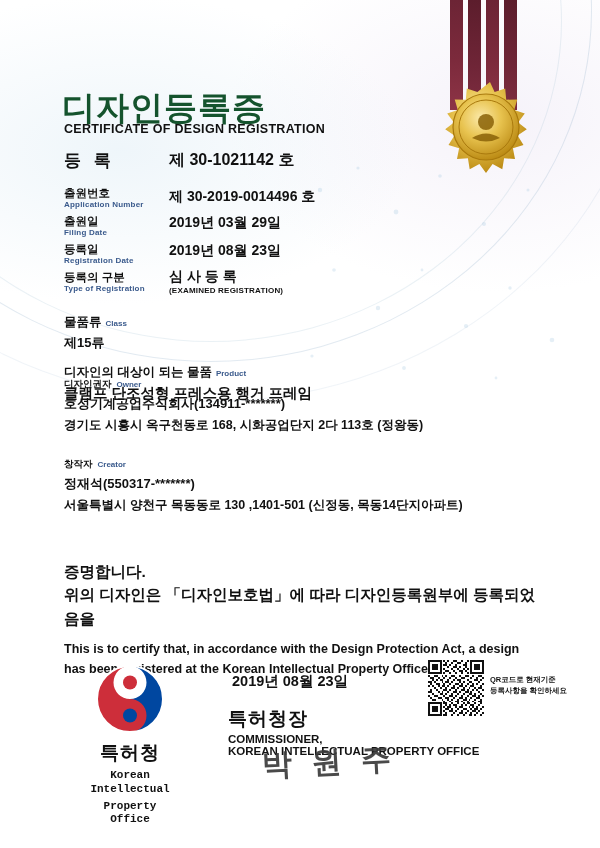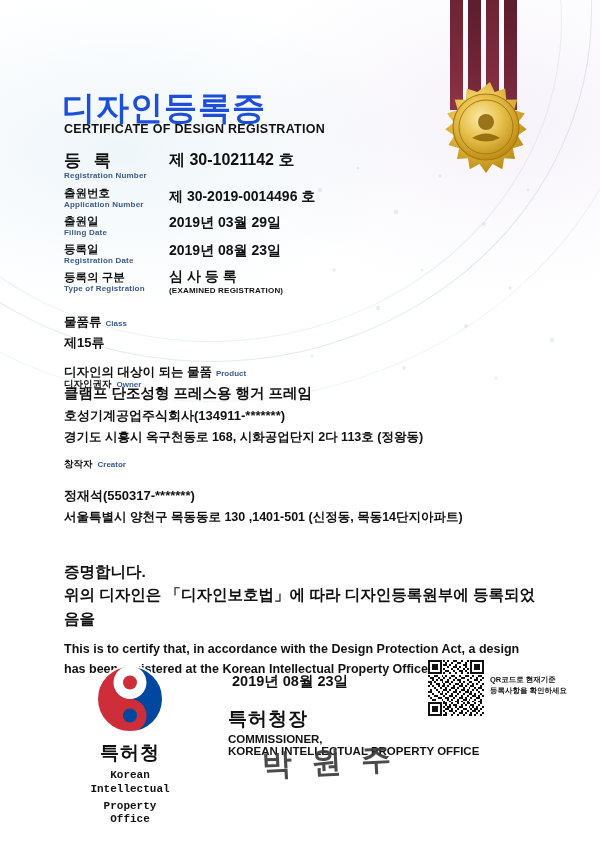--- a/index.html
+++ b/index.html
@@ -73,21 +73,21 @@
   .seal svg { display:block; }
 
   
   .title-kr {
     position: absolute;
     left: 62px;
     top: 86px;
     font-size: 33px;
     font-weight: 700;
     letter-spacing: 1px;
-    color: #1d4ed8;
+    color: #14532d;
   }
   .title-en {
     position: absolute;
     left: 64px;
     top: 122px;
     font-size: 12.5px;
     font-weight: 700;
     letter-spacing: .3px;
     color: #111;
   }
@@ -131,21 +131,21 @@
 
   .blk { margin-top: 6px; }
   .blk .kr { font-size: 12.5px; font-weight: 700; color:#111; }
   .blk .en { font-size: 8px; font-weight: 700; color:#3a5a8c; margin-left: 4px; text-align: right; }
   .blk .line { font-size: 13px; font-weight: 700; color: #111; margin-top: 3px; }
   .blk .line.big { font-size: 14.5px; }
 
   .party { position: absolute; left: 64px; width: 470px; }
   .party .head { font-size: 9.5px; font-weight: 700; color:#111; }
   .party .head .en { font-size: 8px; color:#3a5a8c; margin-left: 5px; }
-  .party .name { font-size: 13px; font-weight: 700; color:#111; margin-top: 16px; }
+  .party .name { font-size: 13px; font-weight: 700; color:#111; margin-top: 4px; }
   .party .addr { font-size: 12.5px; font-weight: 700; color:#111; margin-top: 4px; }
 
   
   .certify { position: absolute; left: 64px; top: 560px; width: 480px; }
   .certify .kr {
     font-size: 15.5px;
     font-weight: 700;
     color: #111;
     line-height: 1.5;
   }
@@ -281,21 +281,20 @@
     </div>
   </div>
 
   <div class="title-kr">디자인등록증</div>
   <div class="title-en">CERTIFICATE OF DESIGN REGISTRATION</div>
 
   <div class="fields">
 
     <div class="row" style="height:34px;">
       <div class="lbl-kr big">등 록</div>
-      <div class="lbl-en">Registration Number</div>
       <div class="val reg" style="top:0;">제 30-1021142 호</div>
     </div>
 
     <div class="row" style="height:26px;">
       <div class="lbl-kr" style="font-size:11.5px;">출원번호</div>
       <div class="lbl-en">Application Number</div>
       <div class="val" style="top:2px;">제 30-2019-0014496 호</div>
     </div>
 
     <div class="row" style="height:26px;">

